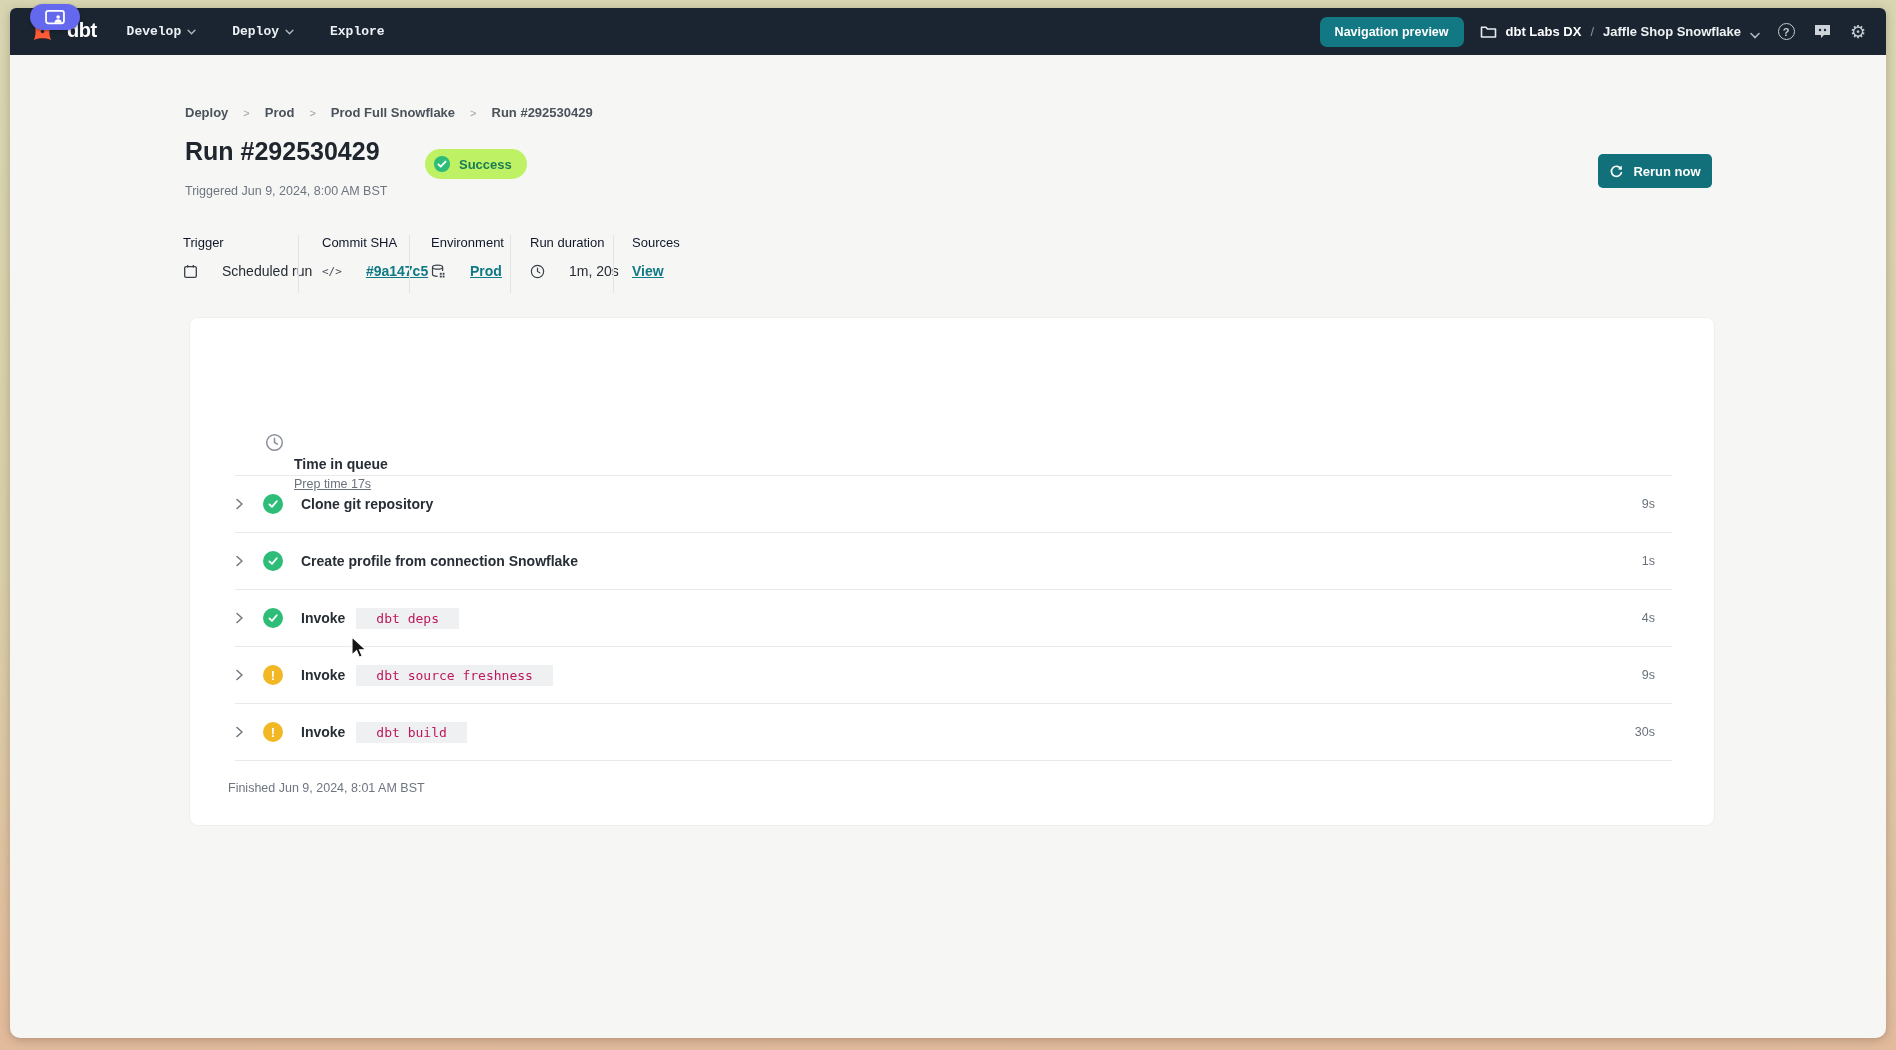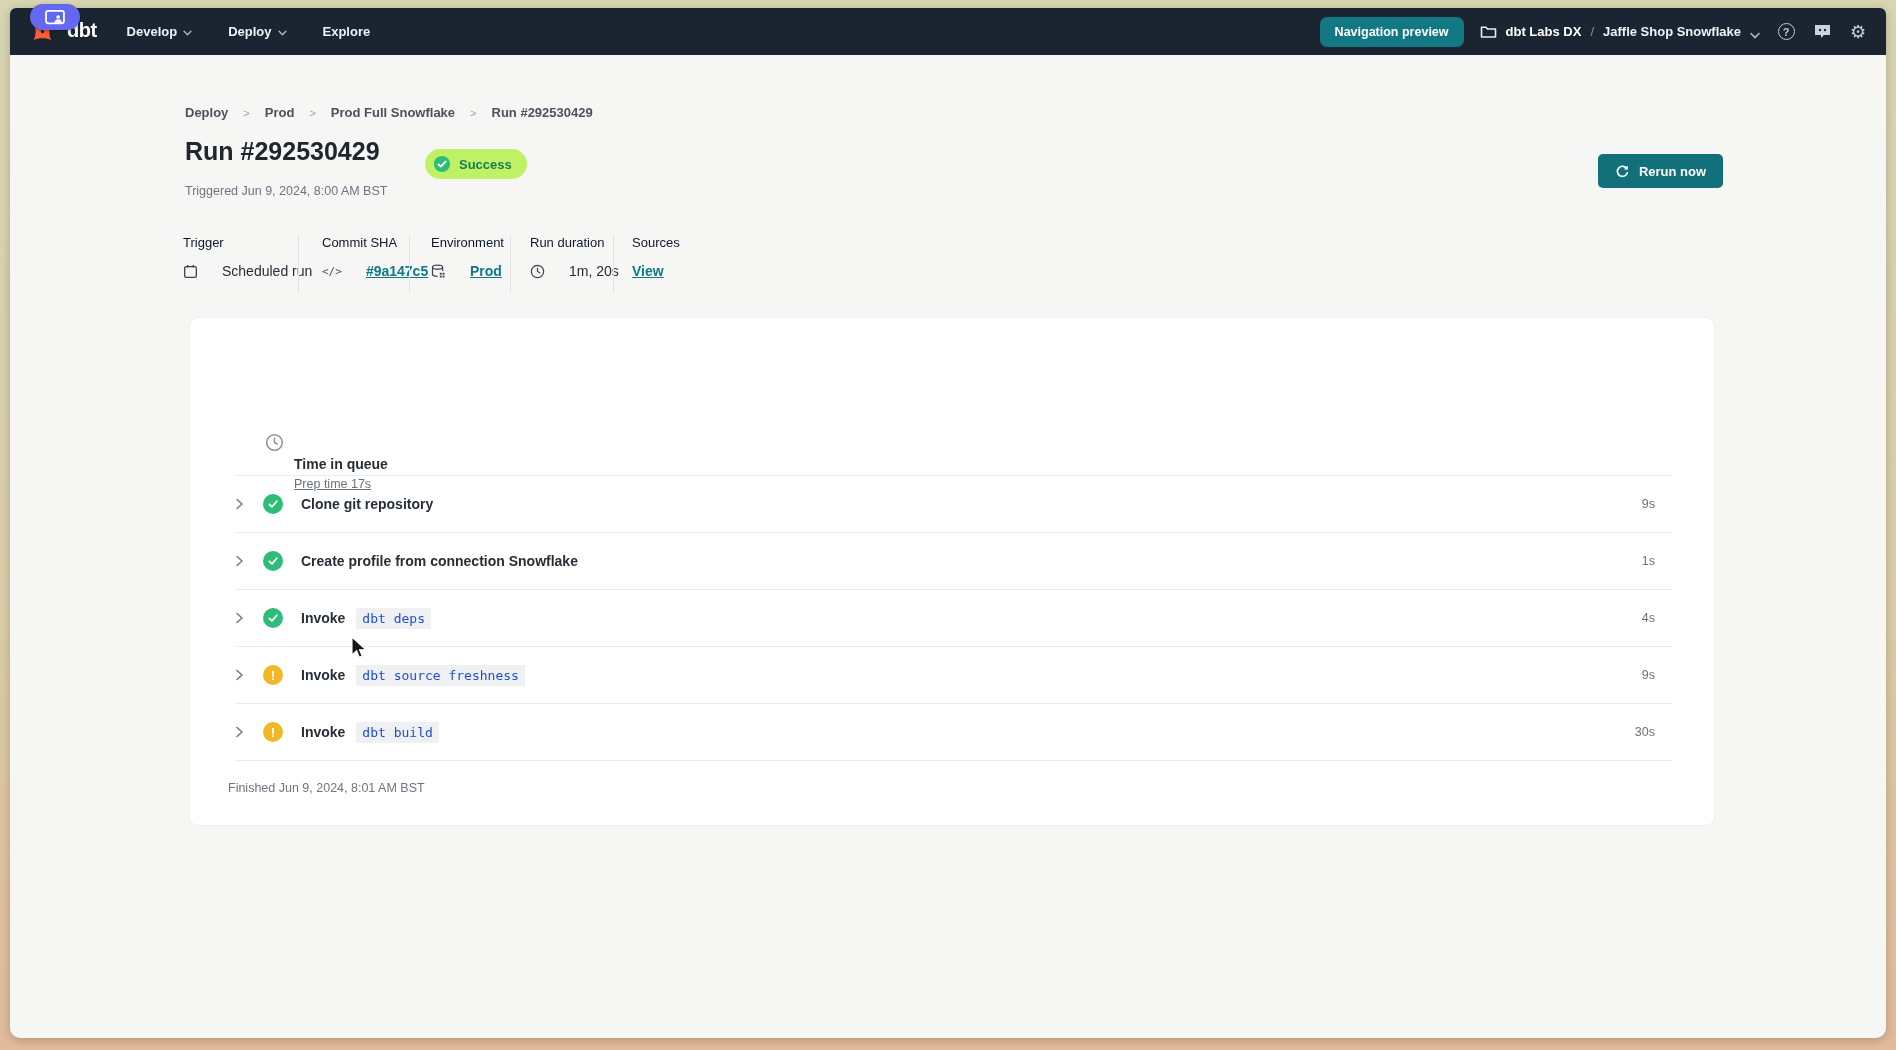--- a/index.html
+++ b/index.html
@@ -10,21 +10,21 @@
     background:linear-gradient(180deg,#d8d6b2 0%,#d9cfa9 55%,#e2ba9c 100%); }
 
   .window { position:absolute; left:10px; top:8px; right:10px; bottom:12px;
     background:#f6f6f4; border-radius:6px 6px 10px 10px; overflow:hidden;
     box-shadow:0 2px 10px rgba(60,40,20,.28); }
 
   
   .navbar { height:47px; background:#1b2531; display:flex; align-items:center; padding:0 18px 0 20px; }
   .brand { display:flex; gap:12px; }
   .brand-text { color:#ffffff; font-weight:700; font-size:20px; letter-spacing:-0.5px; }
-  .nav-menus { display:flex; margin-left:30px; gap:36px; }
+  .nav-menus { display:flex; margin-left:30px; gap:36px;font-family:Liberation Mono, monospace; }
   .nav-item { display:flex; align-items:center; gap:6px; color:#eef1f4; font-size:13px; font-weight:700; cursor:pointer; }
   .nav-right { margin-left:auto; display:flex; align-items:center; gap:16px; }
   .preview-btn { background:#117884; color:#fff; font-size:12.5px; font-weight:700;
     padding:8px 15px; border-radius:7px; cursor:pointer; }
   .acct { display:flex; align-items:flex-end; gap:9px; font-size:13px; }
   .acct-name { color:#ffffff; font-weight:700; }
   .acct-sep { color:#8b939c; }
   .proj-name { color:#f0f2f4; font-weight:600; }
   .topicon { display:flex; align-items:center; justify-content:center; width:20px; height:20px; cursor:pointer; }
   .help-circle { width:17px; height:17px; border:1.6px solid #c3cad1; border-radius:50%;
@@ -43,21 +43,21 @@
     font-size:13px; font-weight:600; color:#4a525b; }
   .crumb { cursor:pointer; }
   .crumb-sep { color:#9aa1a9; font-size:11px; font-weight:400; }
 
   .page-title { position:absolute; left:175px; top:82px; font-size:25px; font-weight:700; color:#20262e; }
   .status-badge { position:absolute; left:415px; top:94px; height:30px; display:flex; align-items:center;
     gap:8px; background:#bef264; border-radius:15px; padding:0 15px 0 8px; }
   .status-badge .txt { font-size:13px; font-weight:700; color:#1a7c55; }
   .triggered { position:absolute; left:175px; top:129px; font-size:12.5px; color:#6e7580; }
 
-  .rerun-btn { position:absolute; left:1588px; top:99px; width:125px; height:34px; background:#117079;
+  .rerun-btn { position:absolute; left:1588px; top:99px; width:114px; height:34px; background:#117079;
     border-radius:5px; display:flex; align-items:center; justify-content:center; gap:9px;
     color:#fff; font-size:13px; font-weight:700; cursor:pointer; }
 
   
   .meta-col { position:absolute; top:180px; }
   .meta-label { font-size:13px; color:#0f172a; margin-bottom:13px; }
   .meta-value { display:flex; align-items:center; gap:24px; font-size:14px; font-weight:500; color:#262d35; }
   .meta-link { color:#0f7a86; font-weight:600; text-decoration:underline; cursor:pointer; }
   .meta-div { position:absolute; top:180px; width:1px; height:58px; background:#e2e3e5; }
   .code-glyph { font-family:"DejaVu Sans Mono", monospace; font-size:11px; color:#4a525b; }
@@ -77,22 +77,22 @@
   .queue-texts .q-link { margin-top:5px; font-size:12.5px; color:#6a727c; text-decoration:underline; cursor:pointer; }
 
   .steps { position:absolute; left:45px; top:157px; width:1437px; border-top:1px solid #e9eaec; }
   .step-row { height:57px; display:flex; align-items:center; border-bottom:1px solid #e9eaec; }
   .step-chev { width:22px; display:flex; align-items:center; cursor:pointer; }
   .step-status { width:20px; height:20px; border-radius:50%; display:flex; align-items:center; justify-content:center; margin:0 8px 0 6px; }
   .step-status.success { background:#2ebd79; }
   .step-status.warning { background:#f1b725; }
   .warn-glyph { color:#fff; font-size:13px; font-weight:700; line-height:1; }
   .step-label { margin-left:10px; font-size:14px; font-weight:700; color:#272e36; }
-  .step-code { margin-left:11px; font-family:"DejaVu Sans Mono", monospace; font-size:13px; color:#1d4ed8;
-    background:#eef0f1; padding:3px 6px; border-radius:0; }
+  .step-code { margin-left:11px; font-family:"DejaVu Sans Mono", monospace; font-size:13px; color:#be185d;
+    background:#eef0f1; padding:3px 20px; border-radius:0; }
   .step-duration { margin-left:auto; margin-right:17px; font-size:12.5px; color:#6a727c; }
 
   .finished { position:absolute; left:38px; top:463px; font-size:12.5px; color:#6e7580; }
 
   .cursor { position:absolute; left:348px; top:636px; z-index:20; pointer-events:none; }
 </style>
 </head>
 <body>
 
 <div class="desktop">

